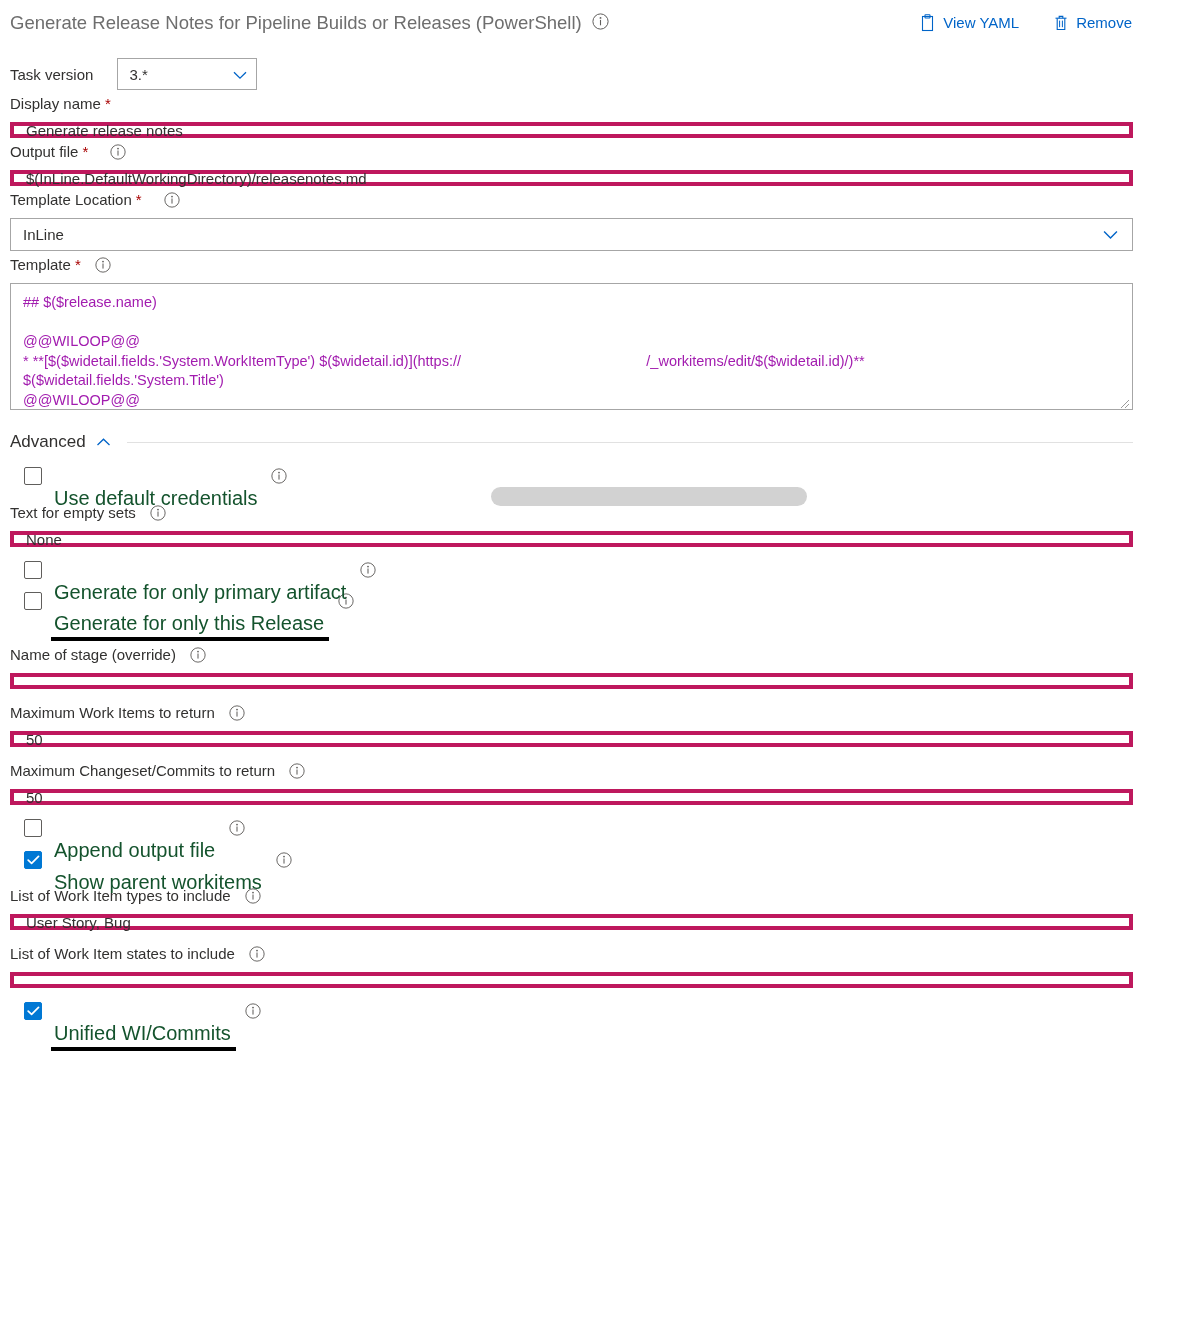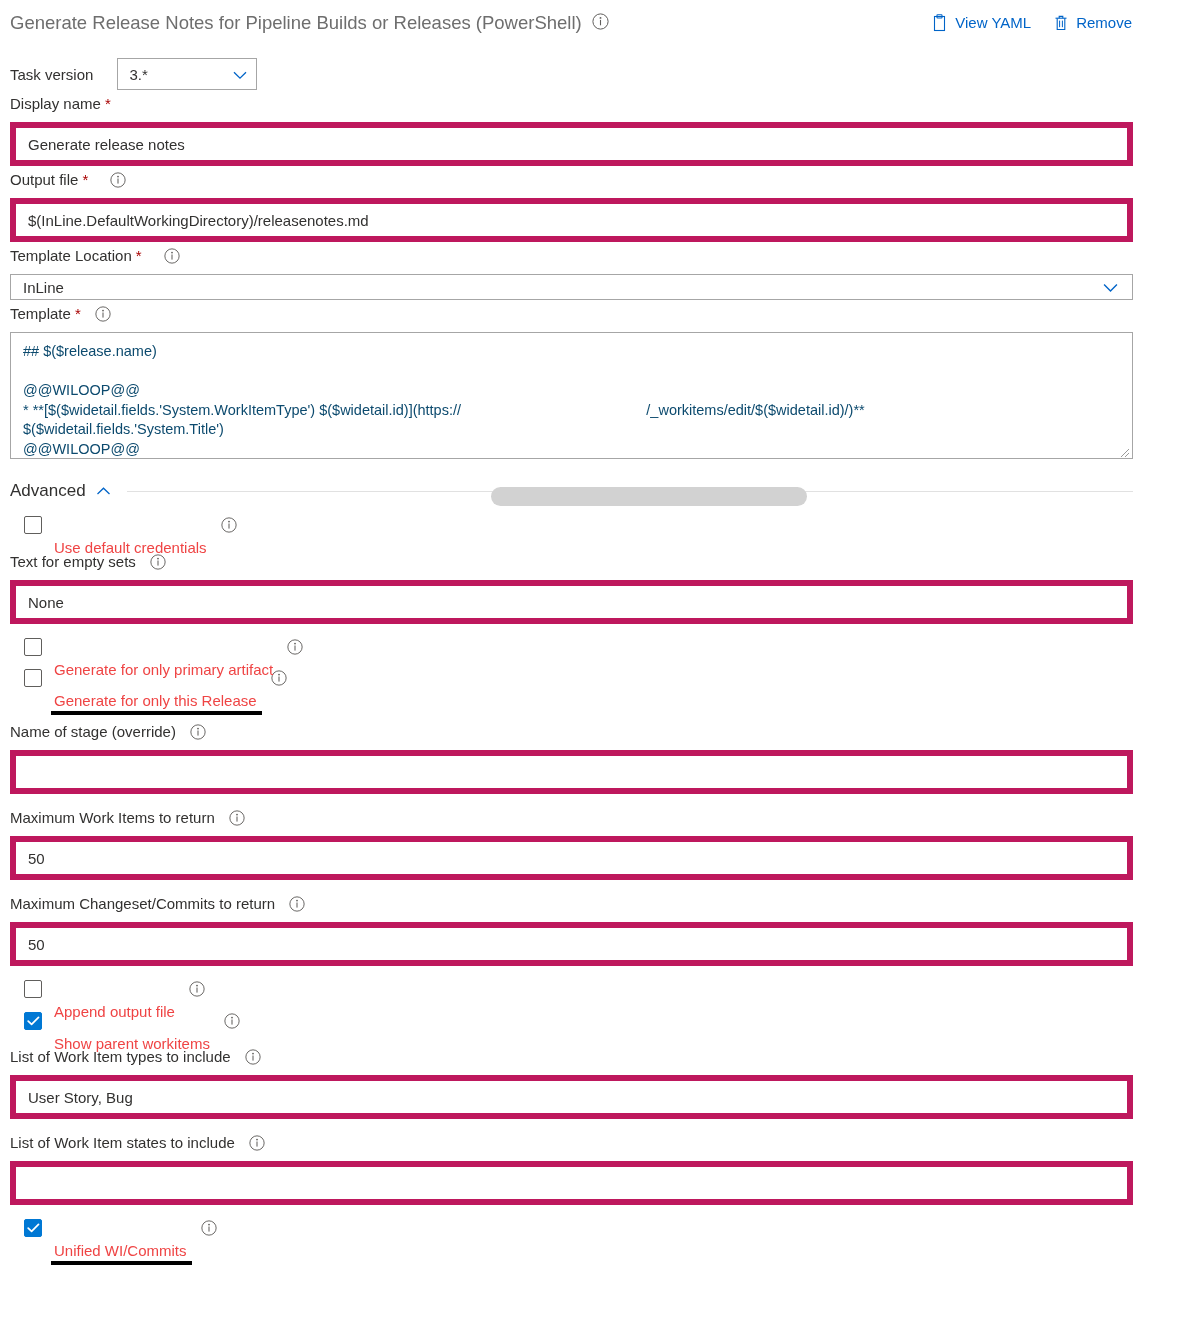--- a/index.html
+++ b/index.html
@@ -27,21 +27,21 @@
     font-size: 18.5px;
     color: #6e6e6e;
     font-weight: 400;
     line-height: 24px;
     white-space: nowrap;
   }
   .title-info { margin-left: 10px; position: relative; top: 2px; }
   .header-actions {
     margin-left: auto;
     display: flex; align-items: center;
-    gap: 22px;
+    gap: 34px;
     padding-right: 46px;
     padding-top: 2px;
   }
   .action-link {
     display: flex; align-items: center; gap: 7px;
     color: #0064c8; font-size: 15px; line-height: 20px;
     cursor: pointer; white-space: nowrap;
   }
   .action-link svg { display: block; }
 
@@ -73,30 +73,30 @@
     font-size: 15px; line-height: 20px;
     color: #323130;
     margin-bottom: 8px;
     white-space: nowrap;
   }
   .req { color: #a80000; margin-left: 4px; font-size: 15px; }
   .lbl-info { margin-left: 22px; display: flex; align-items: center; }
   .lbl-info.tight { margin-left: 14px; }
 
   .text-input {
-    width: 1123px; height: 44px;
-    border: 6px solid #be185d;
+    width: 1123px; height: 16px;
+    border: 4px solid #be185d;
     background: #fff;
     display: flex; align-items: center;
     padding: 0 12px;
     font-size: 15px; color: #323130;
     cursor: text;
   }
   .select-input {
-    width: 1123px; height: 26px;
+    width: 1123px; height: 33px;
     border: 1px solid #a6a6a6;
     background: #fff;
     display: flex; align-items: center;
     padding: 0 14px 0 12px;
     font-size: 15px; color: #323130;
     cursor: pointer;
   }
   .select-input .val { flex: 1; }
   .select-input .chev { color: #0064c8; }
 
@@ -107,21 +107,21 @@
     background: #fff;
     position: relative;
     padding: 9px 12px;
     overflow: hidden;
     cursor: text;
   }
   .template-text {
     font-family: "Liberation Sans", sans-serif;
     font-size: 14.5px;
     line-height: 19.5px;
-    color: #0c4a6e;
+    color: #a21caf;
     white-space: pre;
     margin: 0;
   }
   .redact {
     position: absolute;
     left: 491px; top: 487px;
     width: 316px; height: 19px;
     background: #d2d2d2;
     border-radius: 10px;
   }
@@ -158,21 +158,21 @@
     margin-left: 14px; margin-right: 12px;
     flex: none;
     display: flex; align-items: center; justify-content: center;
     cursor: pointer;
   }
   .cbox.checked {
     background: #0078d4; border-color: #0078d4;
   }
   .cbox svg { display: block; }
   .cblabel {
-    font-size: 15px; color: #ef4444;
+    font-size: 20px; color: #14532d;
     position: relative;
     white-space: nowrap;
     margin-top: 44px;
   }
   .cblabel.marked::after {
     content: "";
     position: absolute;
     left: -3px; right: -5px; bottom: -6px;
     height: 4px; background: #000;
   }

